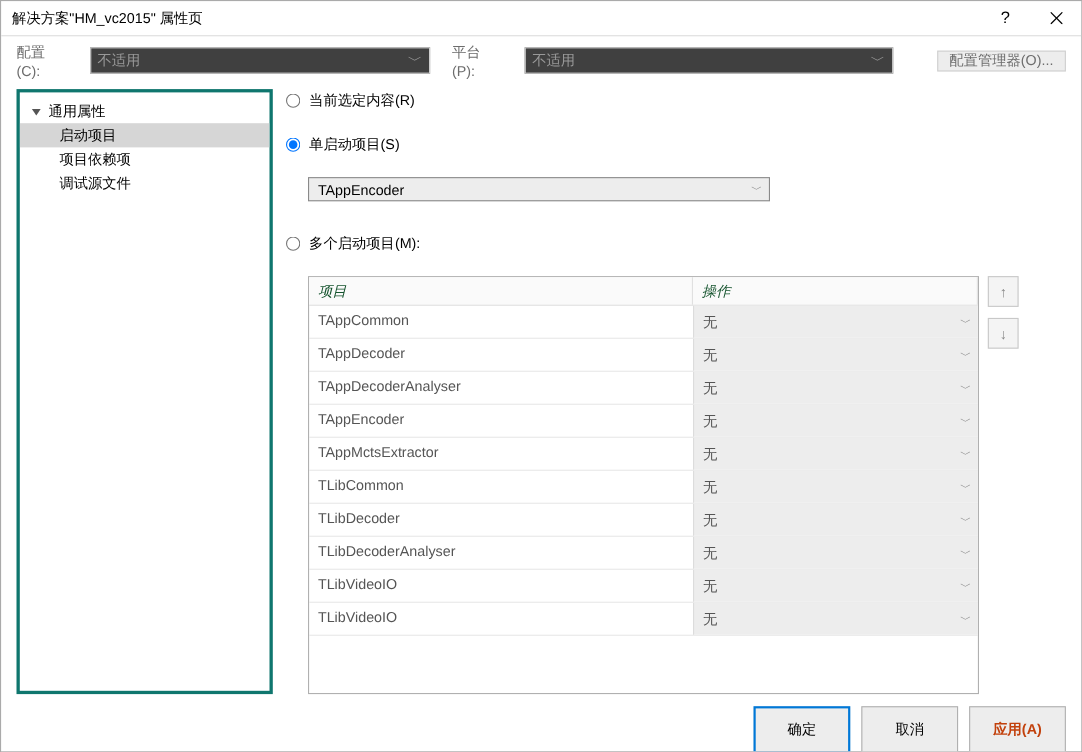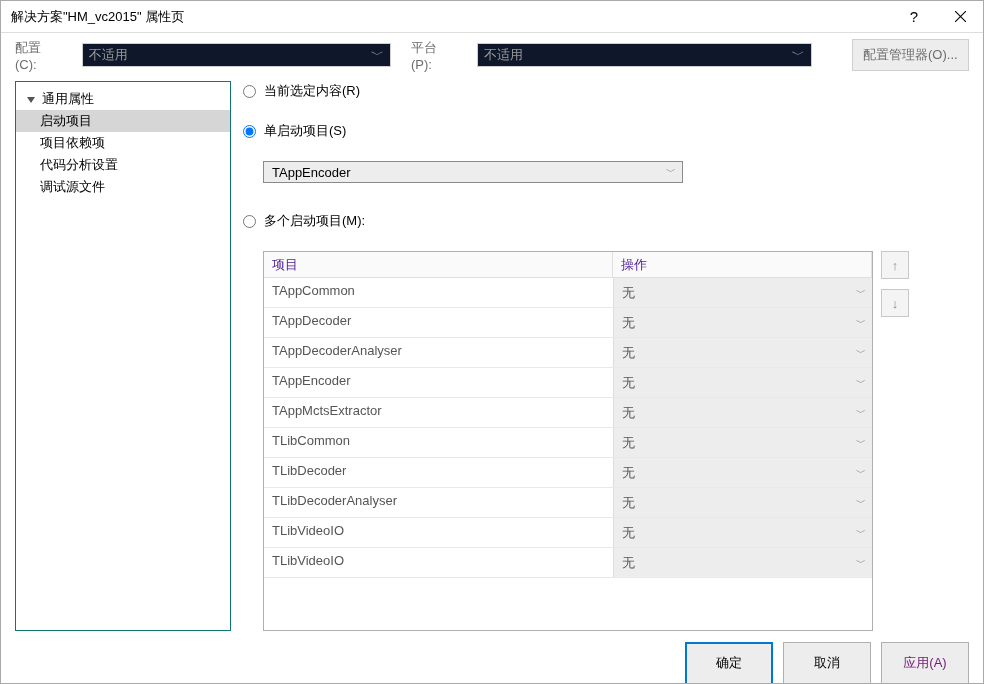--- a/index.html
+++ b/index.html
@@ -31,60 +31,60 @@
   .toolbar {
     height: 40px;
     display: flex;
     align-items: center;
     padding: 4px 14px 0 14px;
     gap: 20px;
   }
   .toolbar label { color: #6d6d6d; }
   .combo {
     height: 24px;
-    background: #0f172a;
+    background: #404040;
     border: 1px solid #cfcfcf;
     display: flex;
     align-items: center;
     padding: 4px 6px;
     color: #6d6d6d;
     position: relative;
   }
   .combo.disabled { color: #999; }
   .combo .caret {
     position: absolute; right: 6px; top: 50%; transform: translateY(-50%);
   }
   .config-combo { width: 316px; }
   .platform-combo { width: 342px; }
   .cfgmgr {
-    width: 120px; height: 32px;
+    width: 120px; height: 19px;
     background: #ededed; border: 1px solid #cfcfcf;
     color: #6d6d6d;
     display: flex; align-items: center; justify-content: center;
   }
   .content {
     display: flex;
     padding: 8px 14px 6px 14px;
     gap: 12px;
     height: 564px;
   }
   .tree {
-    width: 216px;
-    border: 1px solid #0f766e;
+    width: 233px;
+    border: 3px solid #0f766e;
     padding: 6px 0;
     overflow: auto;
   }
   .tree-item {
     height: 22px;
     display: flex;
     align-items: center;
     padding-left: 10px;
     cursor: pointer;
   }
-  .tree-item.child { padding-left: 24px; }
+  .tree-item.child { padding-left: 36px; }
   .tree-item.selected { background: #d6d6d6; }
   .tree-arrow {
     width: 10px; height: 10px; margin-right: 6px;
   }
   .right {
     flex: 1;
     display: flex;
     flex-direction: column;
     gap: 20px;
   }
@@ -114,22 +114,23 @@
     height: 380px;
   }
   .proj-head {
     display: flex;
     height: 26px;
     background: #fafafa;
     border-bottom: 1px solid #e0e0e0;
   }
   .proj-head .col {
     padding: 4px 8px;
-    color: #4c1d95;
+    color: #14532d;
     border-right: 1px solid #e0e0e0;
+    font-style: italic;
   }
   .col-project { width: 349px; }
   .col-action   { flex: 1; }
   .proj-row {
     display: flex;
     height: 30px;
     border-bottom: 1px solid #e8e8e8;
   }
   .proj-row .cell-project {
     width: 349px;
@@ -170,21 +171,21 @@
   }
   .btn {
     width: 88px; height: 43px;
     border: 1px solid #b0b0b0;
     background: #ededed;
     display: flex; align-items: center; justify-content: center;
     cursor: pointer;
     margin-top: 16px;
   }
   .btn.primary { border: 2px solid #0078d7; }
-  .btn.disabled { color: #701a75; }
+  .btn.disabled { color: #c2410c; font-weight: bold; }
 </style>
 </head>
 <body>
 
 <div class="titlebar">
   <div class="title">解决方案"HM_vc2015" 属性页</div>
   <div class="titlebtn">?</div>
   <div class="titlebtn close-x">
     <svg viewBox="0 0 10 10">
         <line x1="0" y1="0" x2="10" y2="10" stroke="#000" stroke-width="1"></line>
@@ -216,23 +217,20 @@
           <polygon points="1,3 9,3 5,9" fill="#555"></polygon>
         </svg>
       <span>通用属性</span>
     </div>
     <div id="tree-children">
         <div class="tree-item child selected">
           <span>启动项目</span>
         </div>
         <div class="tree-item child">
           <span>项目依赖项</span>
-        </div>
-        <div class="tree-item child">
-          <span>代码分析设置</span>
         </div>
         <div class="tree-item child">
           <span>调试源文件</span>
         </div>
       </div>
   </div>
 
   <div class="right">
     <label class="radio-row">
       <input type="radio" name="startup" style="">

